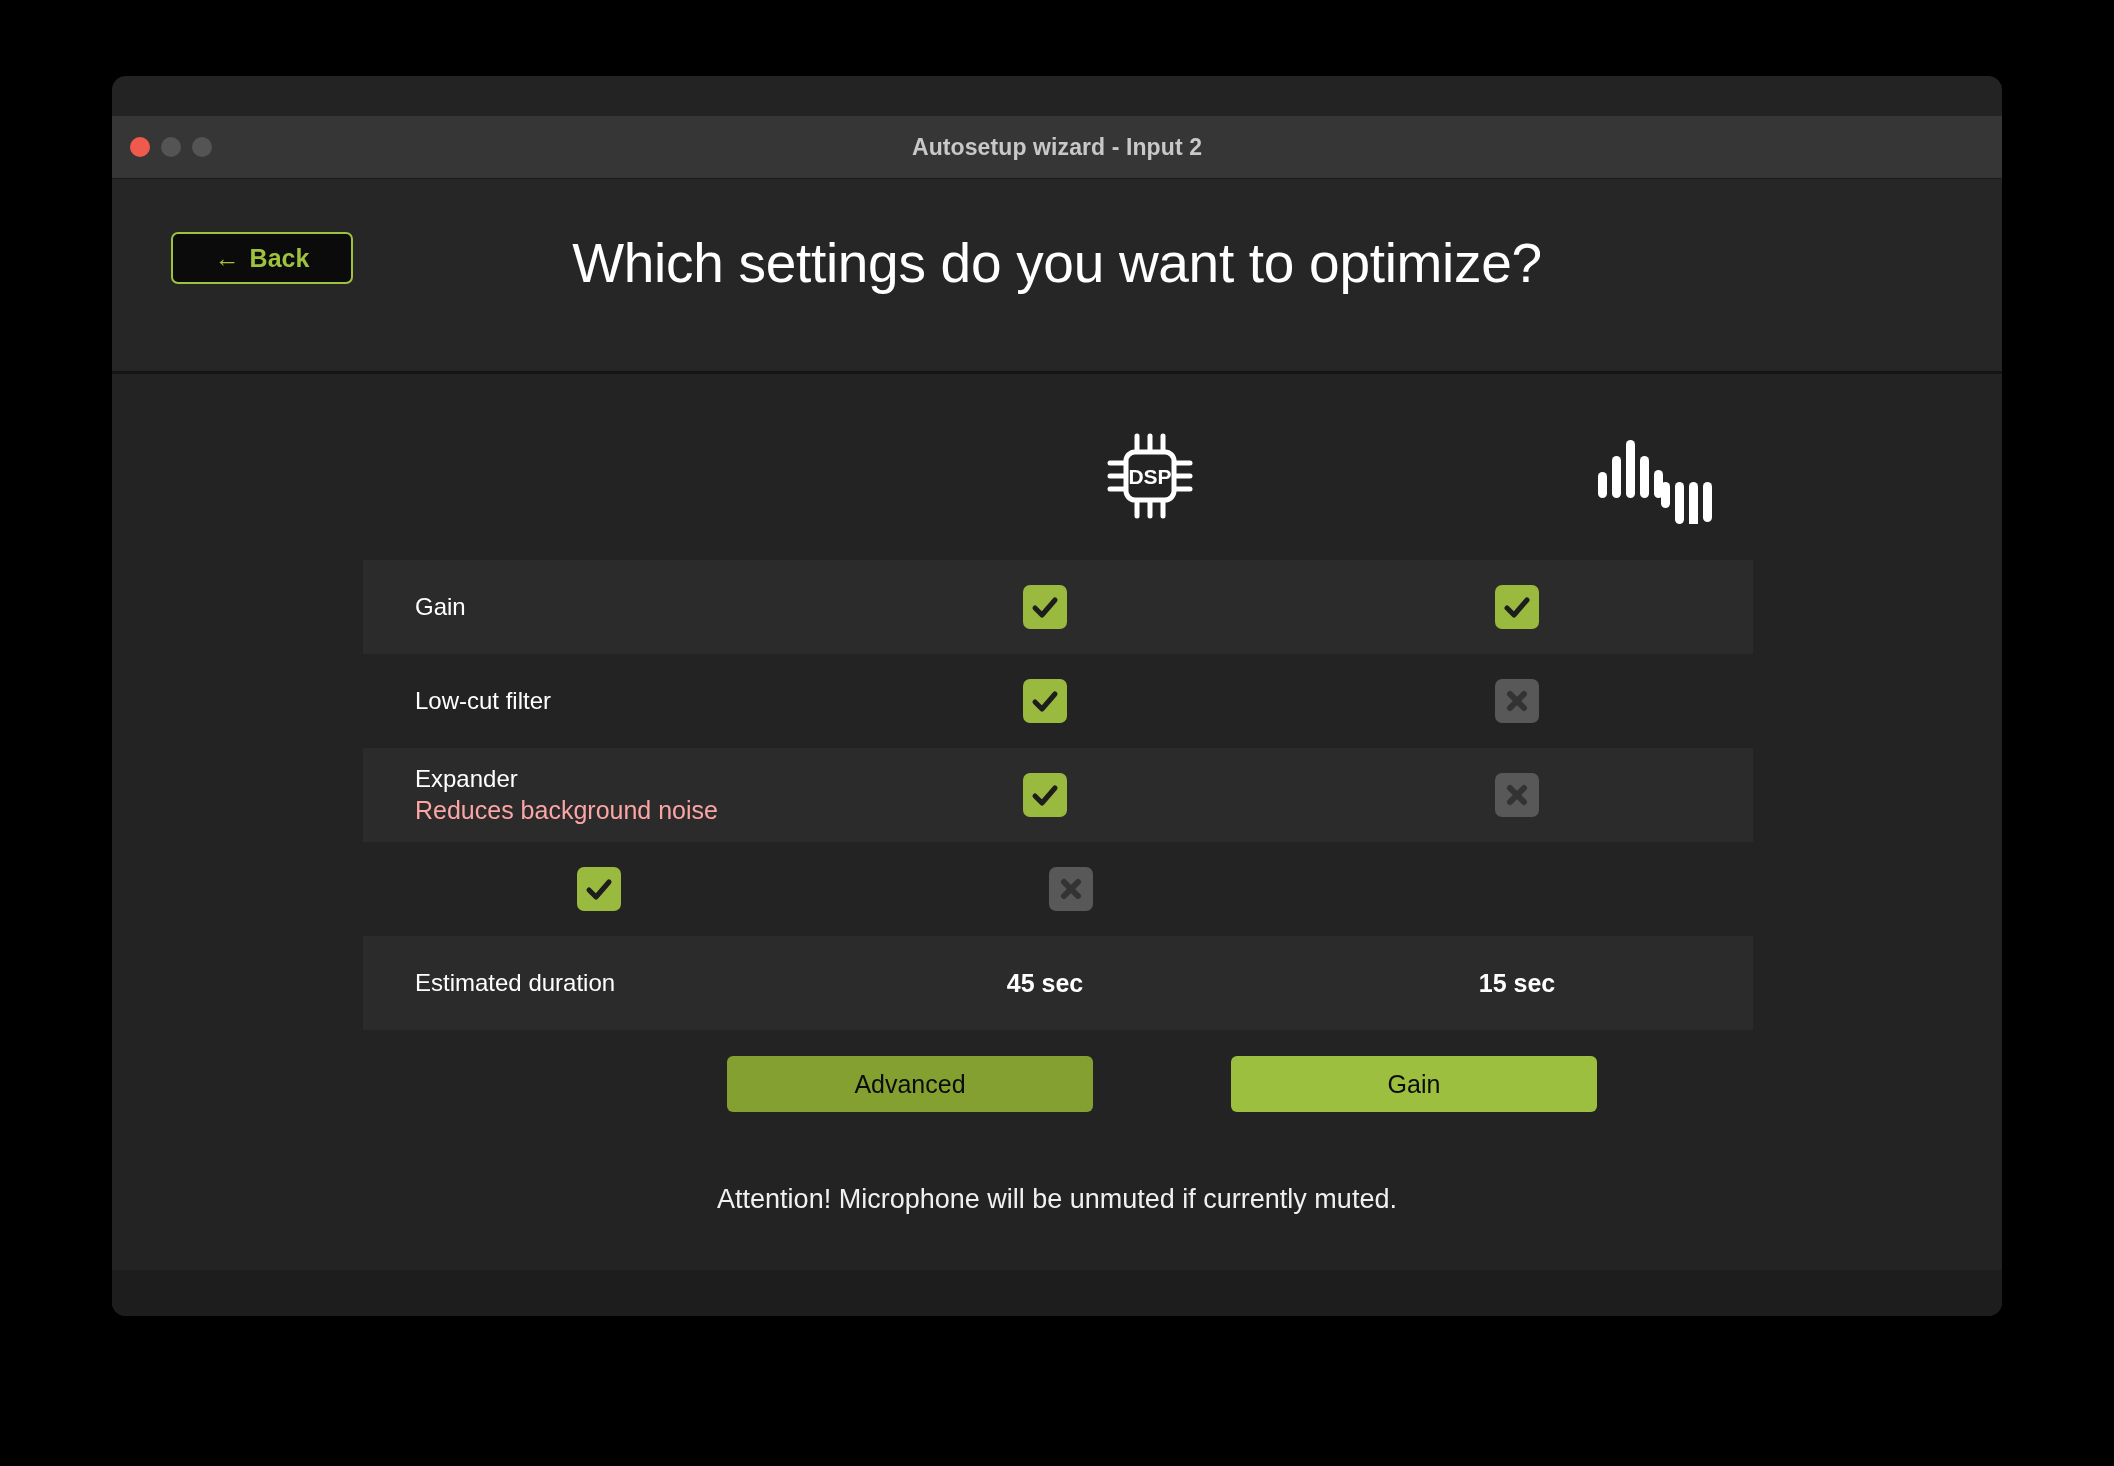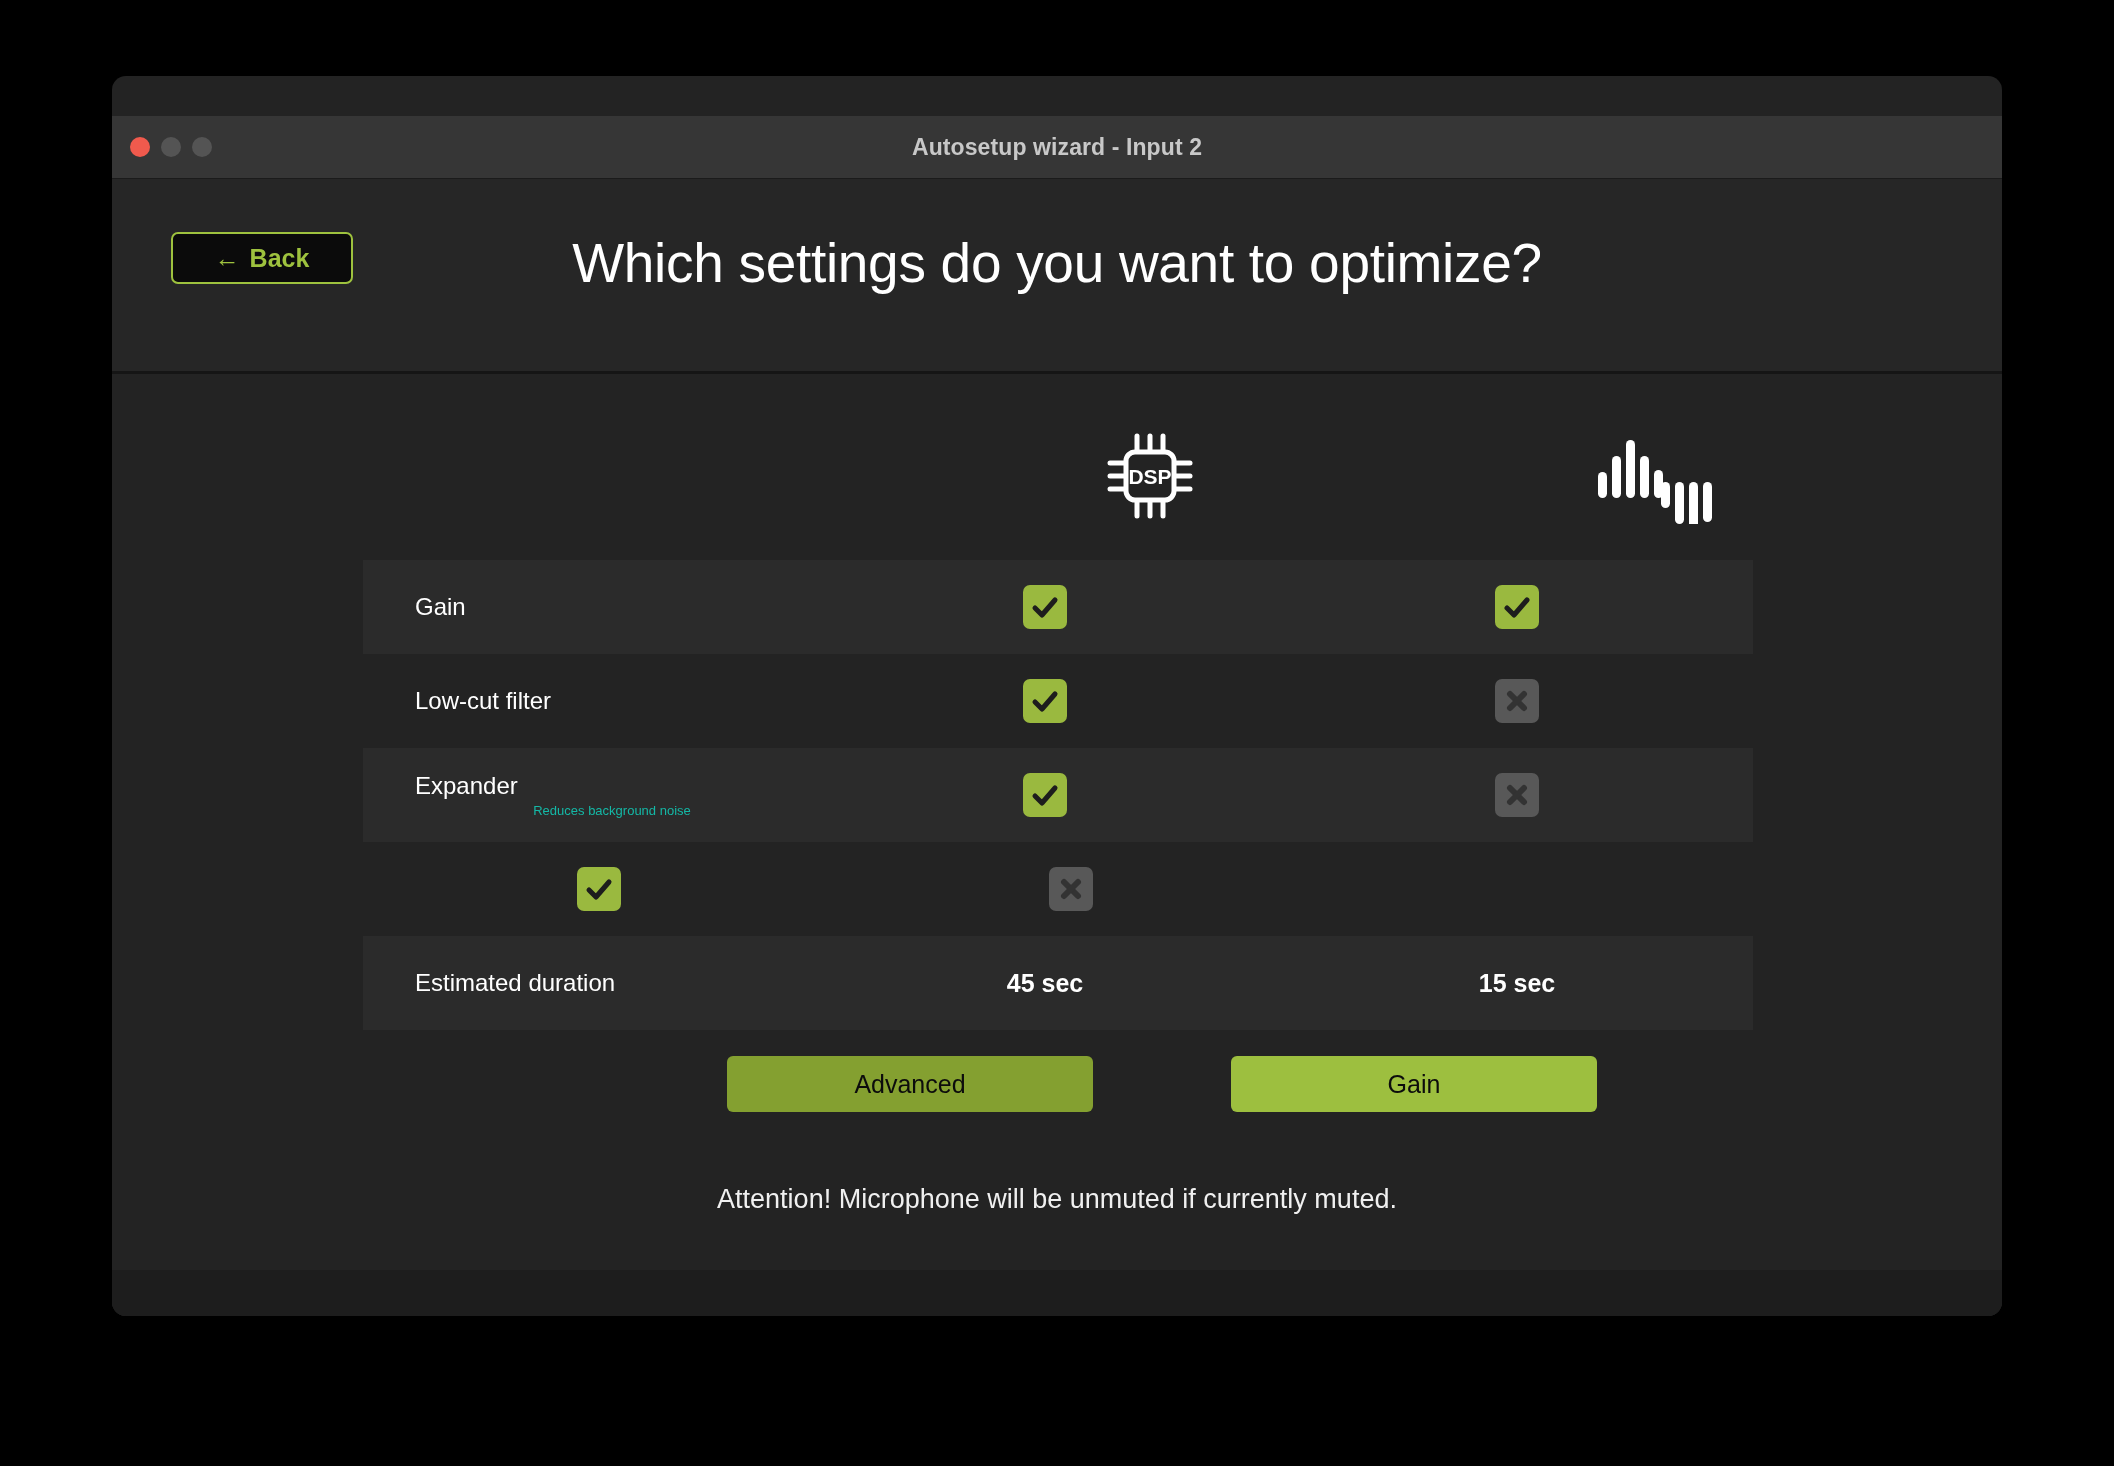--- a/index.html
+++ b/index.html
@@ -159,24 +159,23 @@
     flex-direction: column;
     justify-content: center;
     gap: 3px;
   }
   .label-title {
     color: #ffffff;
     font-size: 24px;
     font-weight: normal;
   }
   .label-sub {
-    color: #14b8a6;
-    font-size: 13px;
+    color: #fca5a5;
+    font-size: 25px;
     font-weight: 400;
-    text-align: center;
   }
   .cell-mark {
     width: 472px;
     display: flex;
     align-items: center;
     justify-content: center;
   }
   .cell-dur {
     width: 472px;
     display: flex;

